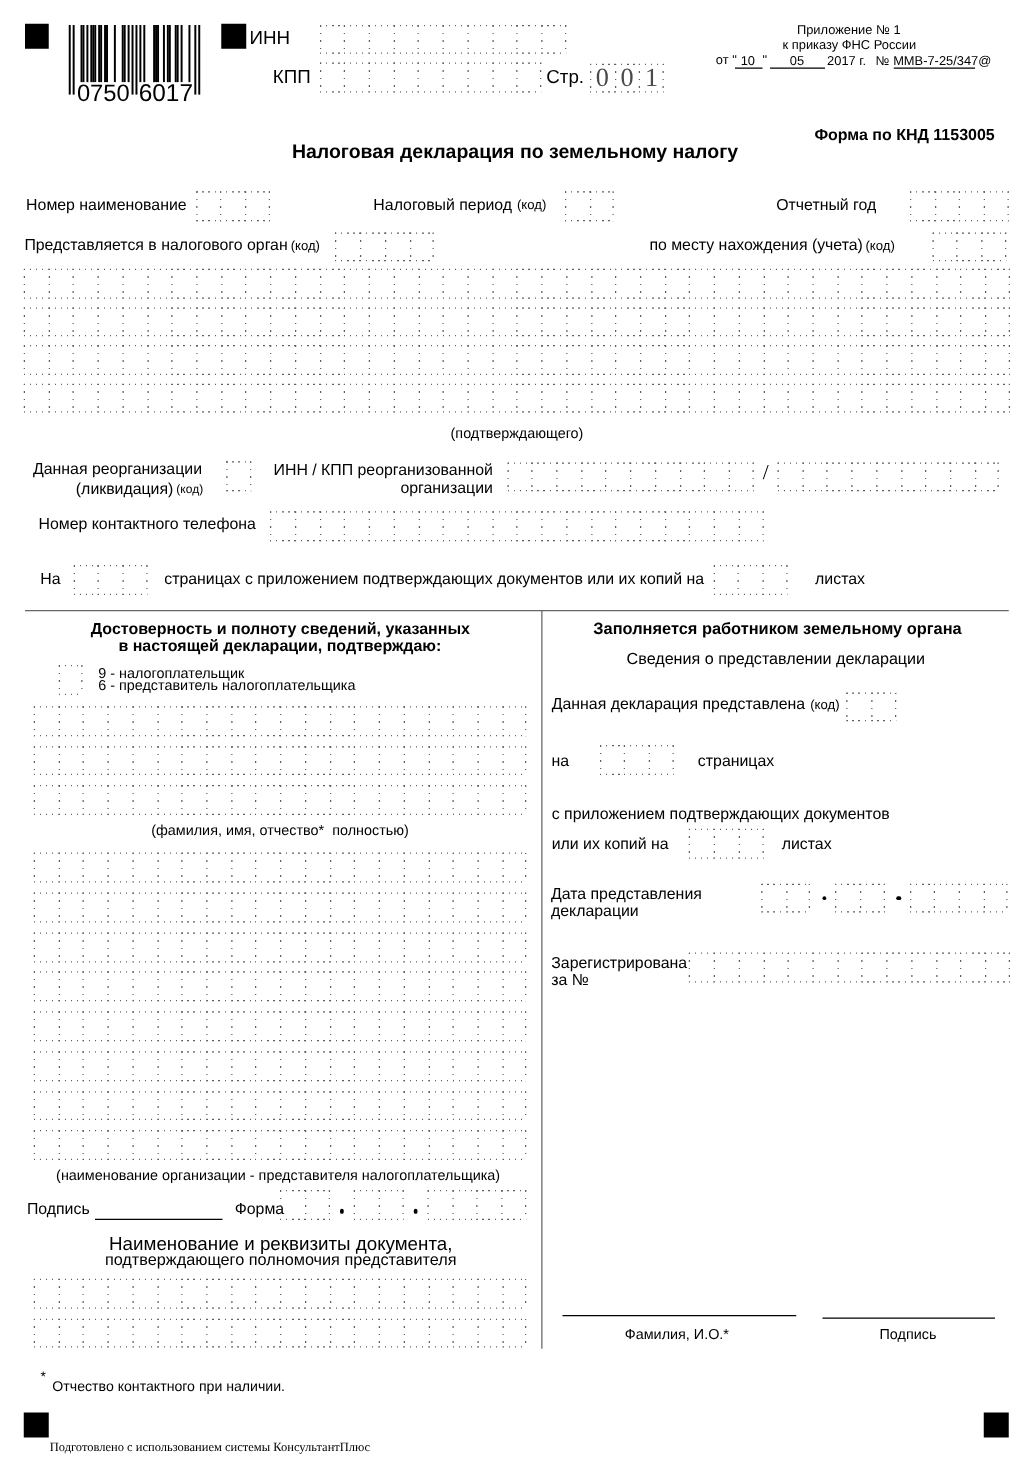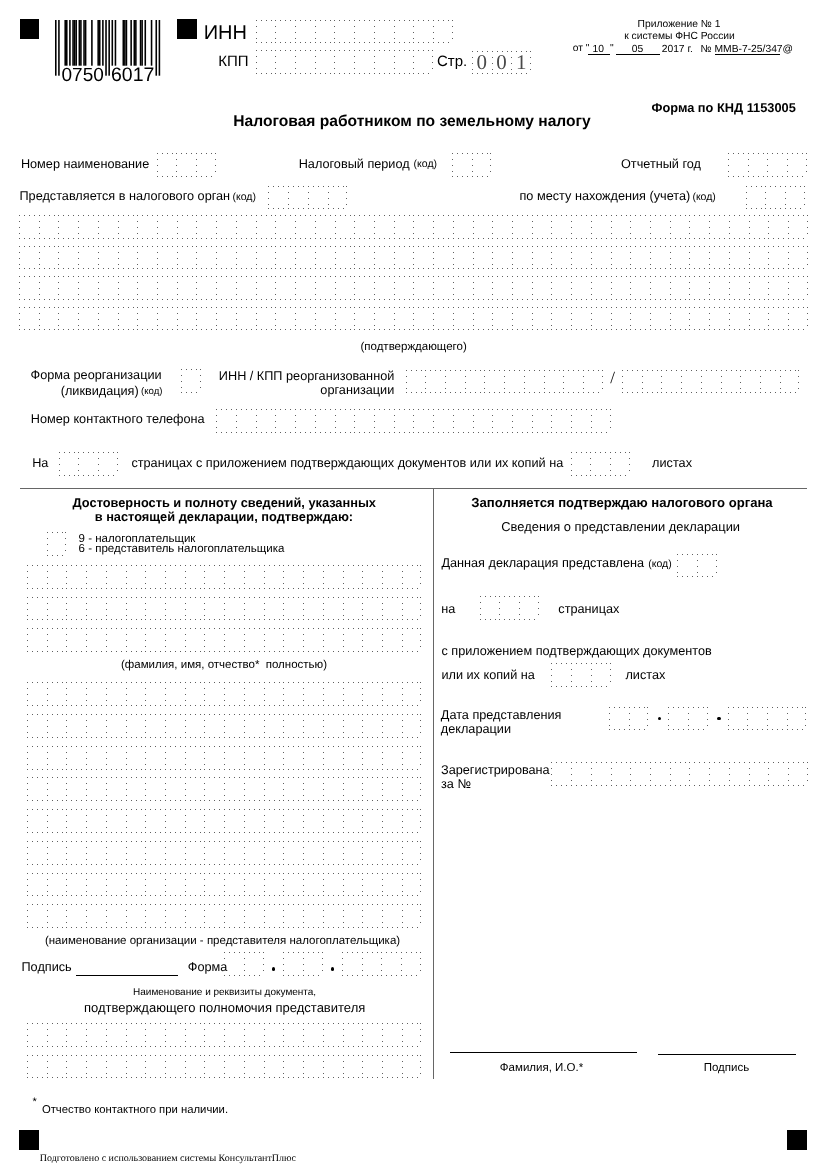--- a/index.html
+++ b/index.html
@@ -66,21 +66,21 @@
       <rect x="54" y="0" width="1" height="82.05" fill="#000"></rect>
       <rect x="55" y="0" width="1" height="82.05" fill="#000"></rect>
       <rect x="57" y="0" width="1" height="82.05" fill="#000"></rect>
       <rect x="61" y="0" width="1" height="82.05" fill="#000"></rect>
       <rect x="64" y="0" width="1" height="100.00" fill="#000"></rect>
       <rect x="66" y="0" width="1" height="100.00" fill="#000"></rect>
     </svg>
 </div>
 <div class="t bcnum" style="left:61.5px;top:65.5px;font-size:19px;">0750</div>
 <div class="t bcnum" style="left:111.0px;top:65.5px;font-size:19.5px;">6017</div>
-<div class="t rgt" style="left:247px;top:23.0px;font-size:20px;">ИНН</div>
+<div class="t rgt" style="left:232px;top:23.0px;font-size:15.0px;">ИНН</div>
 <div class="grid" style="left:255.5px;top:19.5px">
     <i style="width:19.72px;height:23.90px;line-height:23.90px;font-size:21px">
       <u></u>
     </i>
     <i style="width:19.72px;height:23.90px;line-height:23.90px;font-size:21px">
       <u></u>
     </i>
     <i style="width:19.72px;height:23.90px;line-height:23.90px;font-size:21px">
       <u></u>
     </i>
@@ -148,33 +148,33 @@
       <u></u>
       <s>0</s>
     </i>
     <i style="width:19.72px;height:23.90px;line-height:23.90px;font-size:21px">
       <u></u>
       <b class="re"></b>
       <s>1</s>
     </i>
   </div>
 <div class="t ctr" style="left:679.0px;top:20.0px;font-size:10.3px;">Приложение № 1</div>
-<div class="t ctr" style="left:679.5px;top:32.3px;font-size:10.3px;">к системы ФНС России</div>
+<div class="t ctr" style="left:679.5px;top:32.3px;font-size:10.3px;">к приказу ФНС России</div>
 <div class="t" style="left:572.7px;top:44.4px;font-size:10.3px;">от "</div>
 <div class="t ctr" style="left:598.3px;top:44.6px;font-size:10.3px;">10</div>
 <div class="hr" style="left:587.8px;top:54.2px;width:22.0px;height:1px;background:#000"></div>
 <div class="t" style="left:610.0px;top:44.4px;font-size:10.3px;">"</div>
 <div class="t ctr" style="left:637.6px;top:44.6px;font-size:10.3px;">05</div>
 <div class="hr" style="left:615.8px;top:54.2px;width:44.2px;height:1px;background:#000"></div>
 <div class="t" style="left:661.7px;top:44.6px;font-size:10.3px;">2017 г.</div>
 <div class="t" style="left:700.4px;top:44.6px;font-size:10.3px;">№</div>
 <div class="t" style="left:714.5px;top:44.6px;font-size:10.3px;">ММВ-7-25/347@</div>
 <div class="hr" style="left:714.5px;top:54.2px;width:65.5px;height:1px;background:#000"></div>
 <div class="t b rgt" style="left:795.8px;top:102.0px;font-size:12.8px;">Форма по КНД 1153005</div>
-<div class="t b ctr" style="left:412.0px;top:113.5px;font-size:15.6px;">Налоговая работником по земельному налогу</div>
+<div class="t b ctr" style="left:412.0px;top:113.5px;font-size:15.6px;">Налоговая декларация по земельному налогу</div>
 <div class="t" style="left:20.9px;top:157.8px;font-size:12.7px;">Номер наименование</div>
 <div class="grid" style="left:156.6px;top:153.0px">
     <i style="width:19.72px;height:23.90px;line-height:23.90px;font-size:21px">
       <u></u>
     </i>
     <i style="width:19.72px;height:23.90px;line-height:23.90px;font-size:21px">
       <u></u>
     </i>
     <i style="width:19.72px;height:23.90px;line-height:23.90px;font-size:21px">
       <u></u>
@@ -725,21 +725,21 @@
     </i>
     <i style="width:19.72px;height:23.90px;line-height:23.90px;font-size:21px">
       <u></u>
     </i>
     <i style="width:19.72px;height:23.90px;line-height:23.90px;font-size:21px">
       <u></u>
       <b class="re"></b>
     </i>
   </div>
 <div class="t ctr" style="left:413.6px;top:342.3px;font-size:11.5px;">(подтверждающего)</div>
-<div class="t rgt" style="left:161.6px;top:368.8px;font-size:12.7px;">Форма реорганизации</div>
+<div class="t rgt" style="left:161.6px;top:368.8px;font-size:12.7px;">Данная реорганизации</div>
 <div class="t rgt" style="left:138.7px;top:384.9px;font-size:12.7px;">(ликвидация)</div>
 <div class="t" style="left:141.1px;top:386.5px;font-size:9.6px;">(код)</div>
 <div class="grid" style="left:180.9px;top:369.4px">
     <i style="width:19.72px;height:23.90px;line-height:23.90px;font-size:21px">
       <u></u>
       <b class="re"></b>
     </i>
   </div>
 <div class="t rgt" style="left:394.3px;top:370.0px;font-size:12.7px;">ИНН / КПП реорганизованной</div>
 <div class="t rgt" style="left:394.3px;top:384.3px;font-size:12.7px;">организации</div>
@@ -1636,21 +1636,21 @@
       <u></u>
     </i>
     <i style="width:19.72px;height:23.90px;line-height:23.90px;font-size:21px">
       <u></u>
     </i>
     <i style="width:19.72px;height:23.90px;line-height:23.90px;font-size:21px">
       <u></u>
       <b class="re"></b>
     </i>
   </div>
-<div class="t ctr" style="left:224.6px;top:987.5px;font-size:10px;">Наименование и реквизиты документа,</div>
+<div class="t ctr" style="left:224.6px;top:987.5px;font-size:15px;">Наименование и реквизиты документа,</div>
 <div class="t ctr" style="left:224.6px;top:1000.6px;font-size:13.0px;">подтверждающего полномочия представителя</div>
 <div class="grid" style="left:27.0px;top:1022.7px">
     <i style="width:19.72px;height:23.90px;line-height:23.90px;font-size:21px">
       <u></u>
     </i>
     <i style="width:19.72px;height:23.90px;line-height:23.90px;font-size:21px">
       <u></u>
     </i>
     <i style="width:19.72px;height:23.90px;line-height:23.90px;font-size:21px">
       <u></u>
@@ -1764,21 +1764,21 @@
       <u></u>
     </i>
     <i style="width:19.72px;height:23.90px;line-height:23.90px;font-size:21px">
       <u></u>
     </i>
     <i style="width:19.72px;height:23.90px;line-height:23.90px;font-size:21px">
       <u></u>
       <b class="re"></b>
     </i>
   </div>
-<div class="t b ctr" style="left:622.0px;top:496.2px;font-size:13.1px;">Заполняется подтверждаю налогового органа</div>
+<div class="t b ctr" style="left:622.0px;top:496.2px;font-size:13.1px;">Заполняется работником земельному органа</div>
 <div class="t ctr" style="left:620.7px;top:520.8px;font-size:12.9px;">Сведения о представлении декларации</div>
 <div class="t" style="left:441.4px;top:557.4px;font-size:12.7px;">Данная декларация представлена</div>
 <div class="t" style="left:648.2px;top:559.0px;font-size:10.5px;">(код)</div>
 <div class="grid" style="left:677.3px;top:553.6px">
     <i style="width:19.72px;height:23.90px;line-height:23.90px;font-size:21px">
       <u></u>
     </i>
     <i style="width:19.72px;height:23.90px;line-height:23.90px;font-size:21px">
       <u></u>
       <b class="re"></b>

